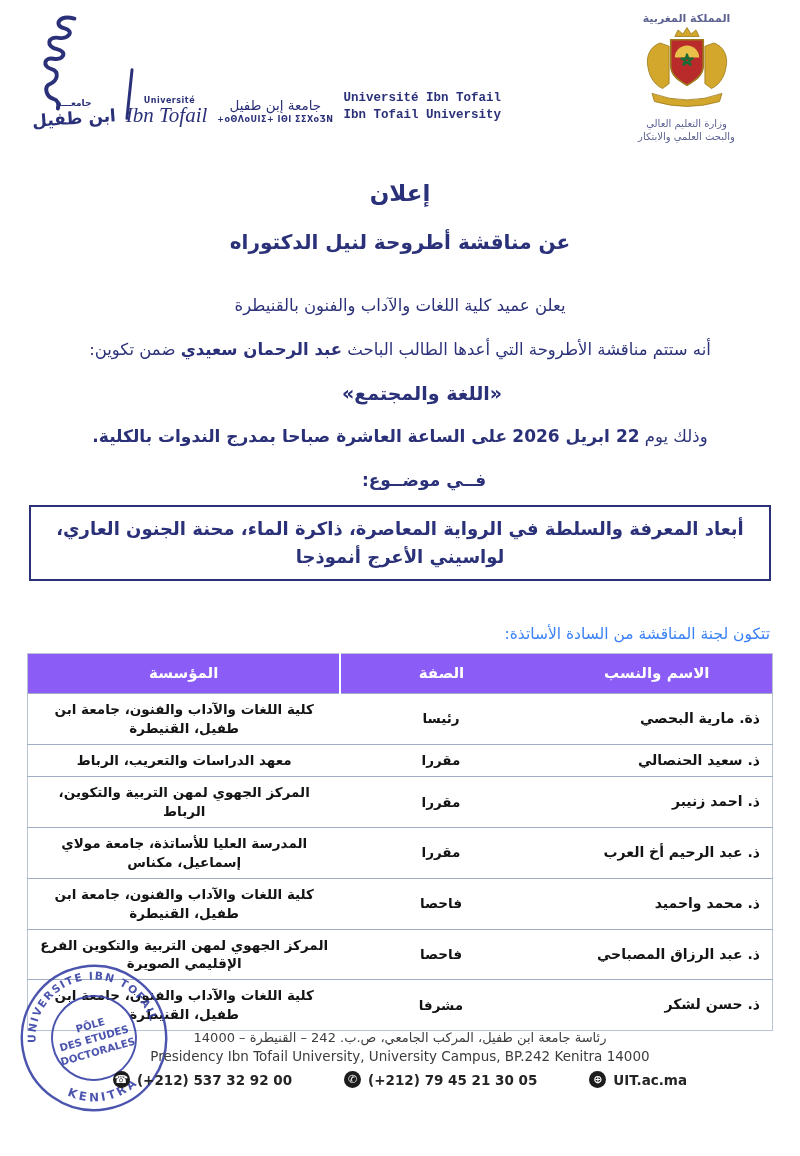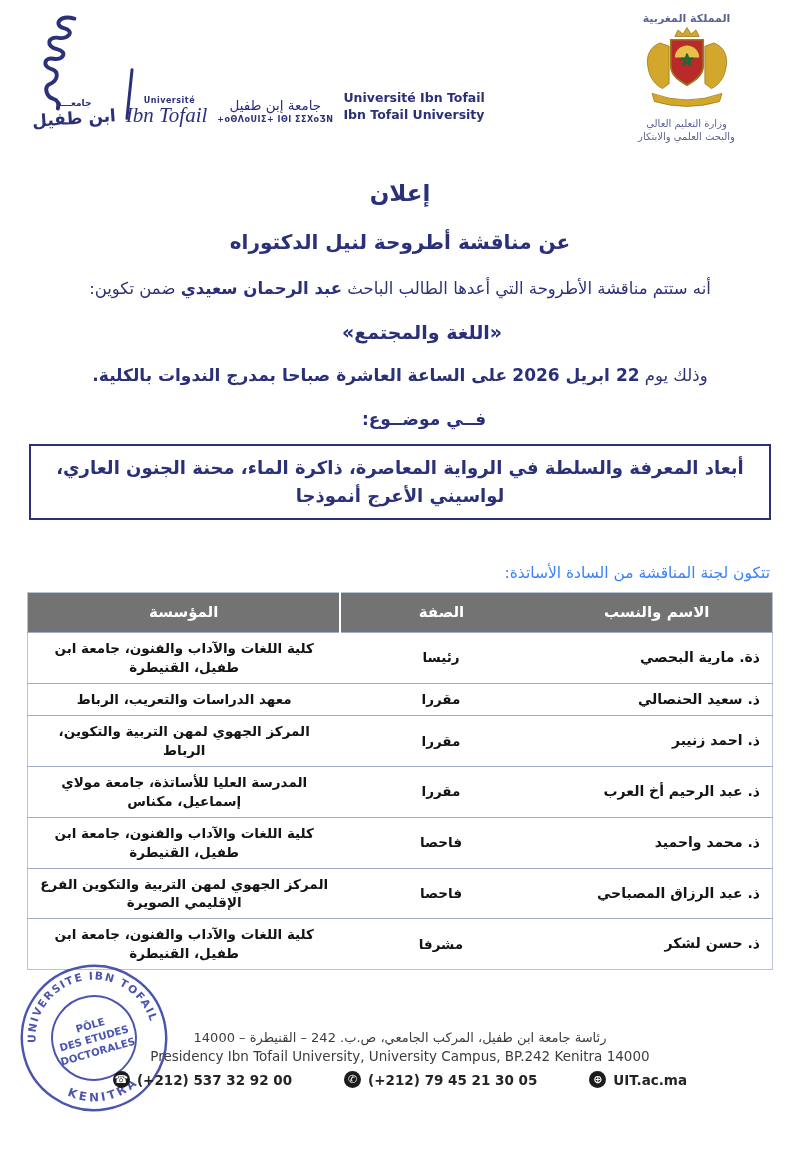--- a/index.html
+++ b/index.html
@@ -15,21 +15,21 @@
   .callig { margin-left:2px; text-align:center; padding-top:60px; }
   .callig-jamia { font-size:9px; font-weight:bold; }
   .callig-main { font-size:17px; font-weight:bold; transform:rotate(-4deg); }
   .script-block { text-align:left; padding-bottom:2px; position:relative; }
   .script-small { font-size:8px; font-weight:bold; letter-spacing:.5px; margin-left:18px; }
   .script-main { font-family:"Liberation Serif", serif; font-style:italic; font-weight:normal; font-size:21px; line-height:1;text-align:center; }
   .script-stroke { position:absolute; left:2px; top:-28px; width:3px; height:52px; background:#2b3178; border-radius:2px; transform:rotate(6deg); }
   .name-ar-block { text-align:center; padding-bottom:4px; }
   .name-ar { font-size:13.5px; font-weight:normal; direction:rtl; }
   .tifinagh { font-size:8px; font-weight:bold; letter-spacing:.5px; margin-top:2px; }
-  .name-latin-block { text-align:left; padding-bottom:4px; }
+  .name-latin-block { text-align:left; padding-bottom:4px;font-family:Liberation Mono, monospace; }
   .name-fr,.name-en { font-size:12.5px; font-weight:bold; line-height:1.35; }
   .ministry-block { width:175px; text-align:center; color:#5c6292; }
   .kingdom { font-size:11px; font-weight:bold; direction:rtl; }
   .ministry-line { font-size:10px; line-height:1.3; direction:rtl; }
   
   .line { direction:rtl; text-align:center; margin:0; }
   .title-main { font-size:23px; font-weight:bold; margin-top:52px; }
   .title-sub { font-size:20px; font-weight:bold; margin-top:24px; }
   .line-dean { font-size:16.5px; margin-top:42px; }
   .line-thesis { font-size:16.5px; margin-top:25px;text-align:center; }
@@ -39,21 +39,21 @@
   .line-subject { font-size:17px; font-weight:bold; margin-top:24px;margin-left:48px; }
   .thesis-box {
     width:714px; margin:15px auto 0; border:2px solid #2b3178;
     padding:8px 12px; text-align:center; direction:rtl;
     font-weight:bold; font-size:18px; line-height:1.55; color:#2b3178;
   }
   .committee-intro { direction:rtl; text-align:right; margin:44px 30px 0 0; font-size:15.5px; color:#3b82f6; }
   
   table.committee { width:746px; margin:10px auto 0; border-collapse:collapse; direction:rtl; border:1px solid #b9c3d6; }
   .committee thead th {
-    background:#737373; color:#ffffff; font-size:15px; font-weight:bold;
+    background:#8b5cf6; color:#ffffff; font-size:15px; font-weight:bold;
     height:35px; padding:2px 6px;
   }
   .committee th.col-inst { border-right:2px solid #ffffff; }
   .committee td {
     border-top:1px solid #9fadc6; font-weight:bold; color:#141414;
     padding:6px 8px; text-align:center; font-size:13.5px; line-height:1.4;
   }
   .committee td.cell-name { text-align:right; font-size:14px; padding-right:12px; }
   .committee col.c-name { width:31%; }
   .committee col.c-role { width:27%; }
@@ -122,20 +122,21 @@
         </svg>
       </span>
       <div class="ministry-line">وزارة التعليم العالي</div>
       <div class="ministry-line">والبحث العلمي والابتكار</div>
     </div>
   </div>
 
   <p class="line title-main">إعلان</p>
   <p class="line title-sub">عن مناقشة أطروحة لنيل الدكتوراه</p>
 
+  <p class="line line-dean">يعلن عميد كلية اللغات والآداب والفنون بالقنيطرة</p>
 
   <p class="line line-thesis"><span>أنه ستتم مناقشة الأطروحة التي أعدها الطالب الباحث</span> <b>عبد الرحمان سعيدي</b> <span>ضمن تكوين:</span></p>
 
   <p class="line line-program">«اللغة والمجتمع»</p>
 
   <p class="line line-date"><span>وذلك يوم</span> <b>22 ابريل 2026</b> <b>على الساعة العاشرة صباحا بمدرج الندوات بالكلية.</b></p>
 
   <p class="line line-subject">فــي موضــوع:</p>
 
   <div class="thesis-box">

